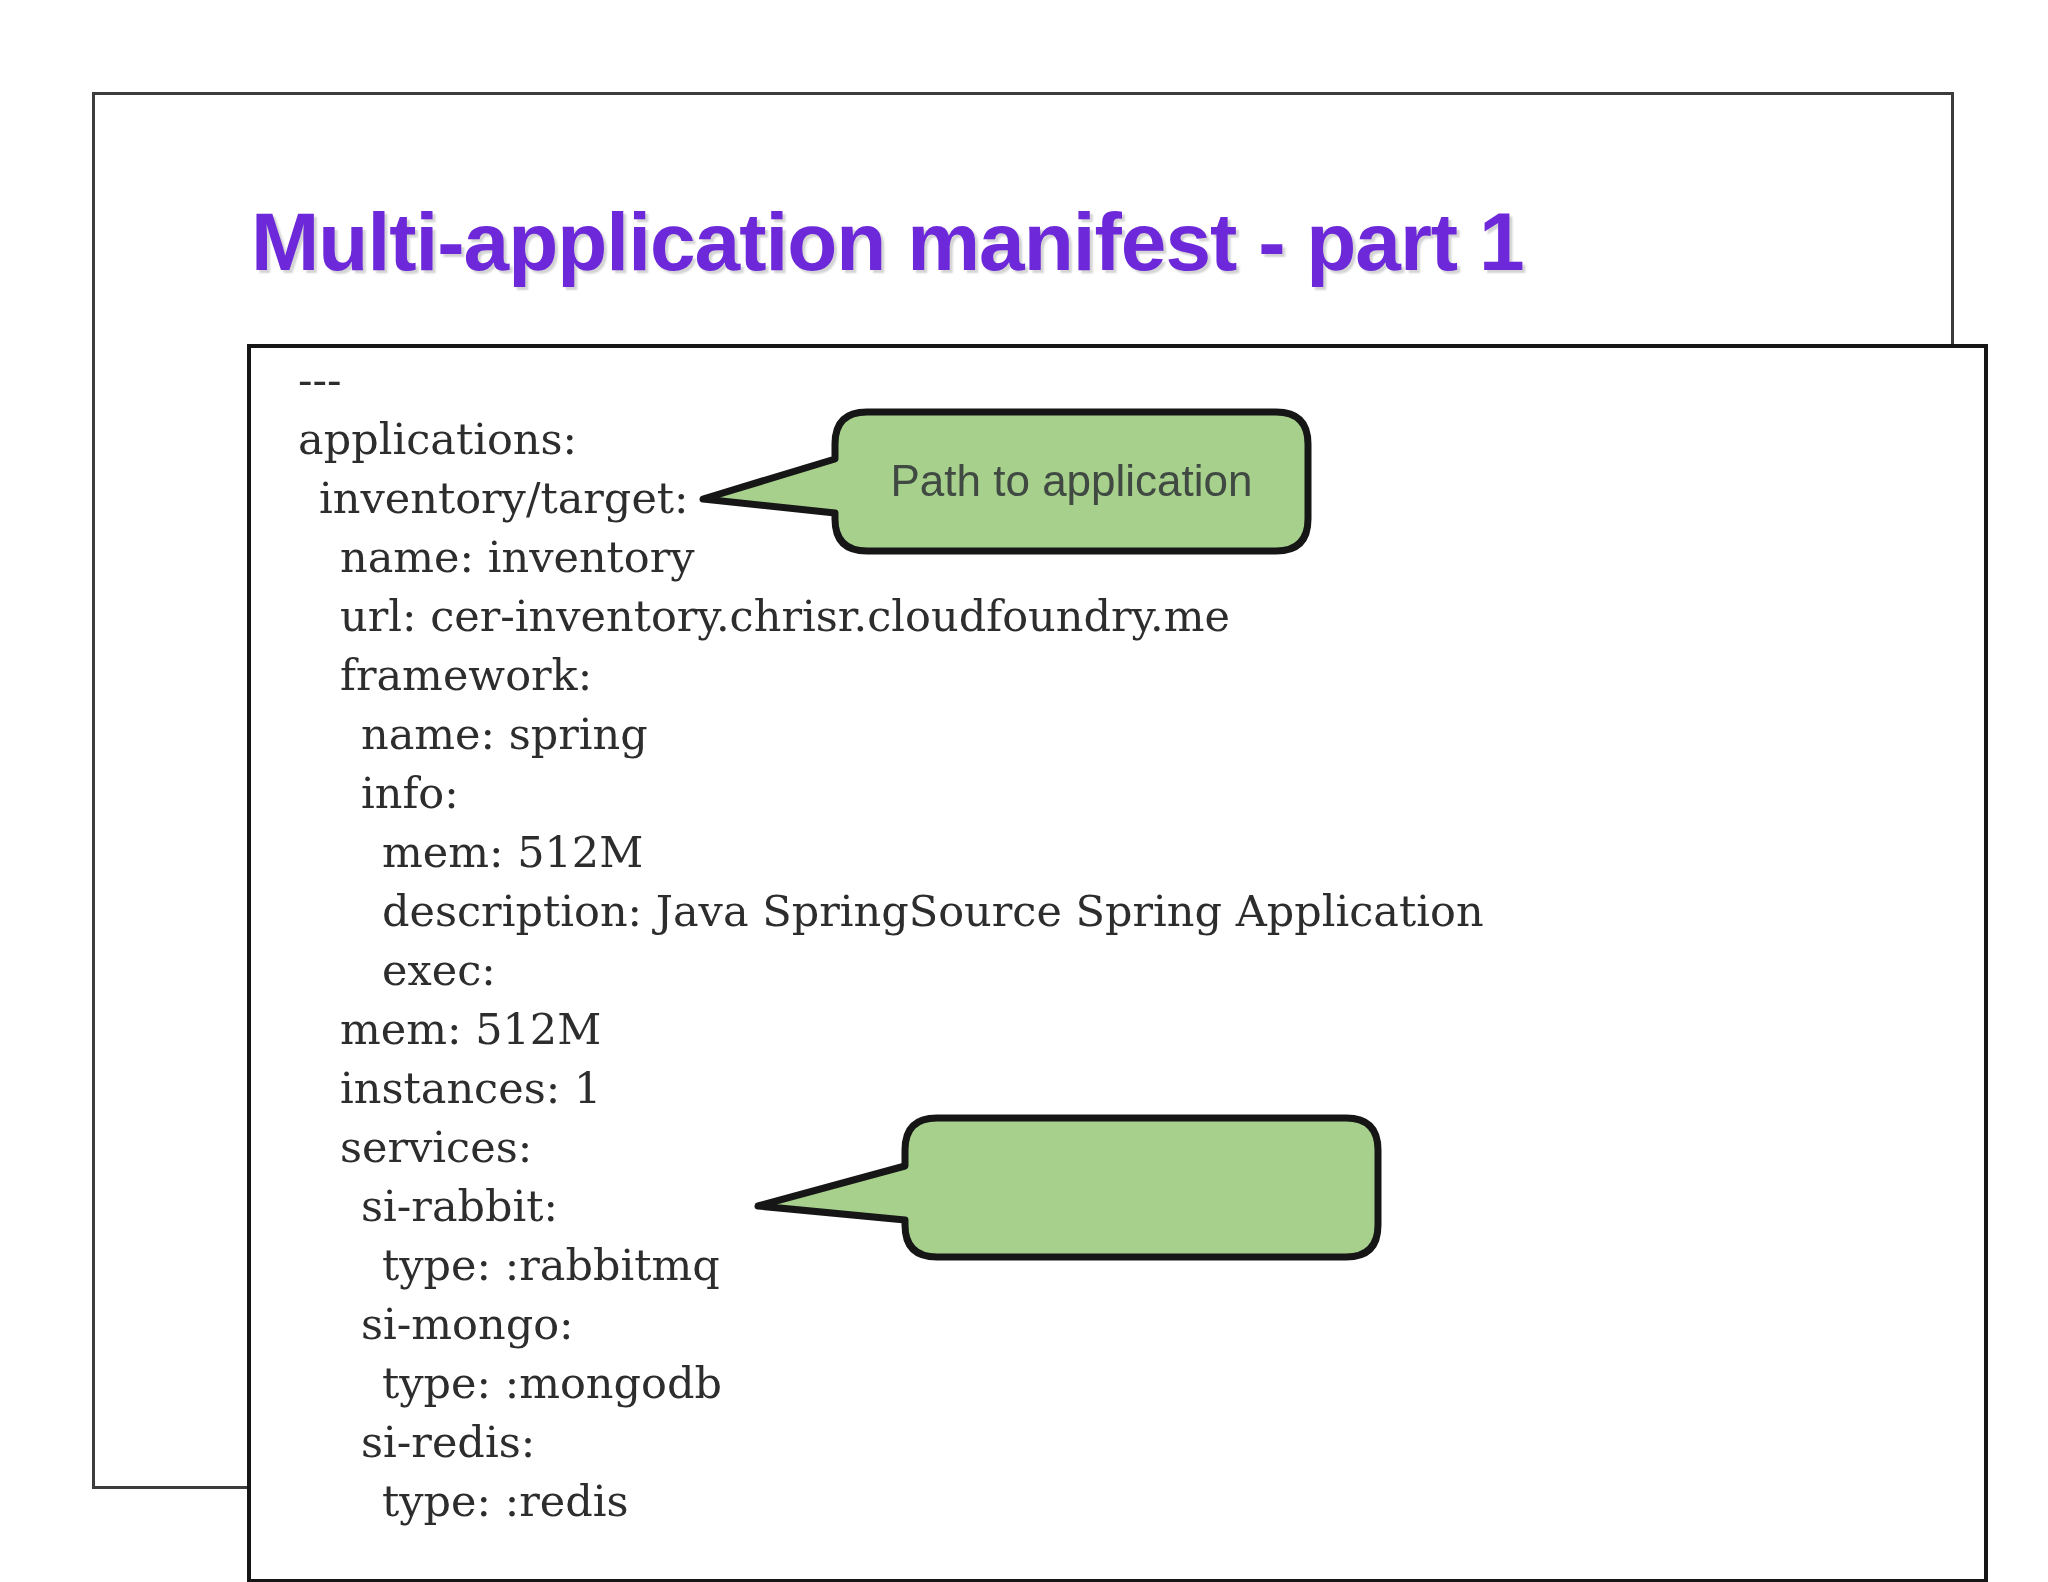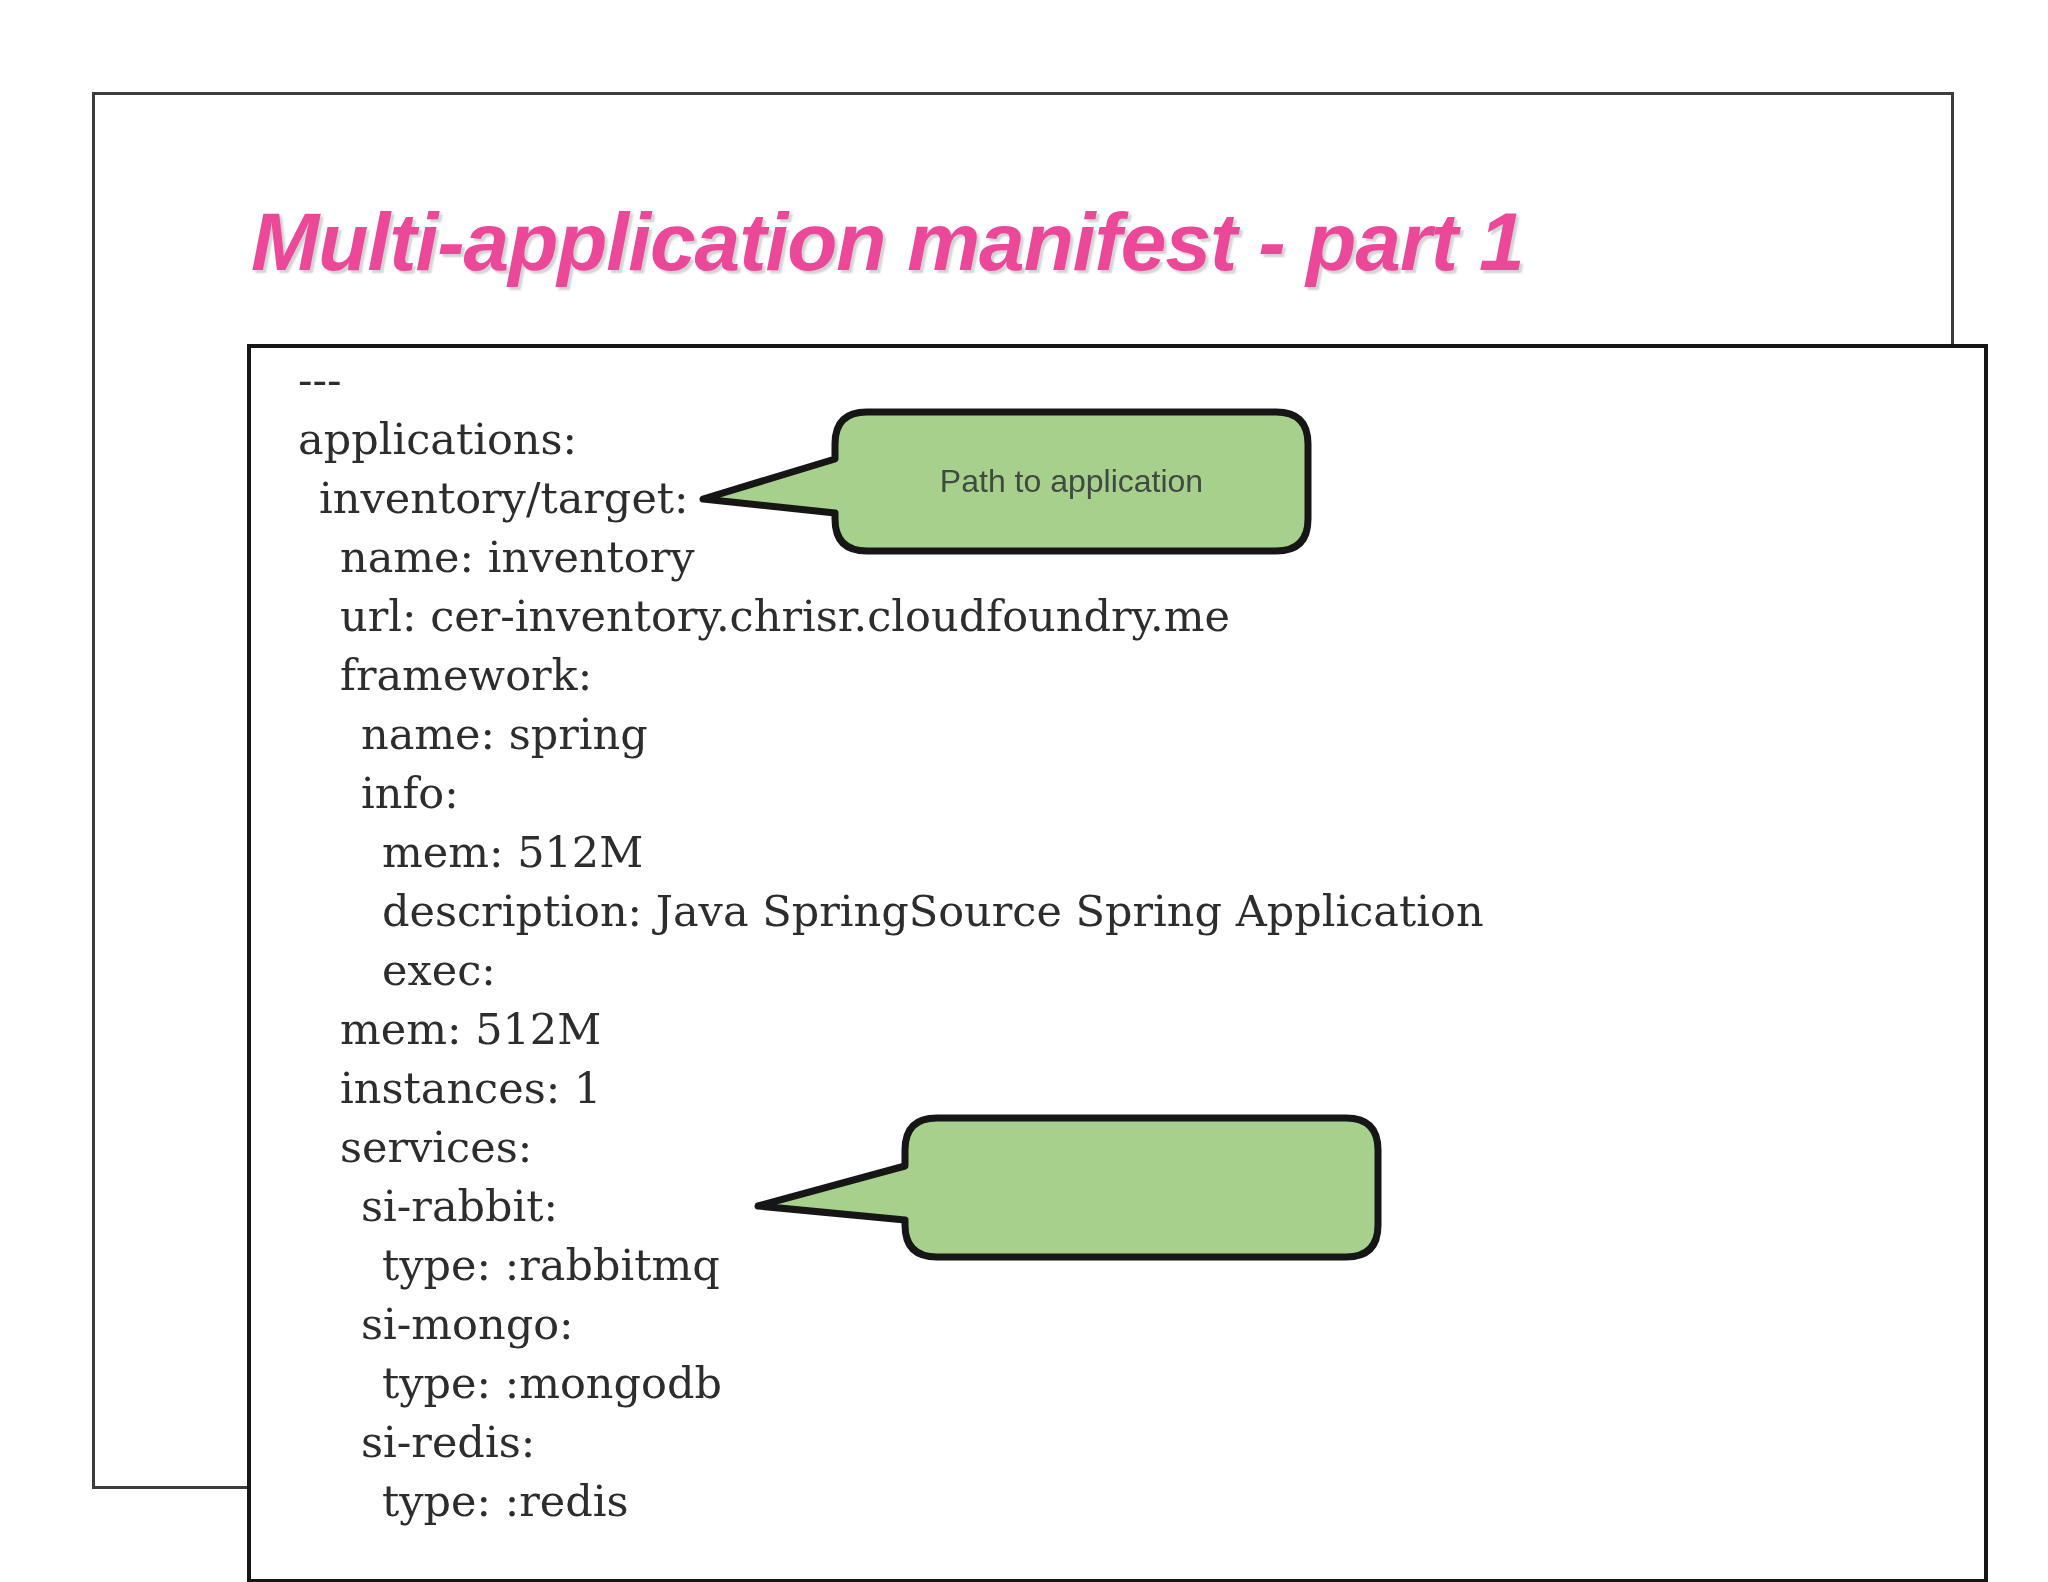--- a/index.html
+++ b/index.html
@@ -17,25 +17,24 @@
     width: 1862px; height: 1397px;
     border: 3px solid #3c3c3c;
     background: #ffffff;
     box-sizing: border-box;
   }
   .title {
     position: absolute;
     left: 156px; top: 100px;
     font-size: 82px;
     font-weight: 700;
-    color: #ec4899;
+    color: #6d28d9;
     letter-spacing: -1px;
     white-space: nowrap;
     text-shadow: 3px 3px 2px rgba(130,130,130,0.35);
-    font-style: italic;
   }
   .code-box {
     position: absolute;
     left: 152px; top: 249px;
     width: 1741px; height: 1239px;
     border: 4px solid #161616;
     background: #ffffff;
     box-sizing: border-box;
   }
   .code-block {
@@ -49,21 +48,21 @@
   }
   .code-line { min-height: 59px; }
   .callout { position: absolute; }
   .callout svg { position: absolute; left: 0; top: 0; display: block; }
   .callout .label {
     position: absolute;
     top: 0; height: 100%;
     display: flex;
     align-items: center;
     justify-content: center;
-    font-size: 32px;
+    font-size: 44px;
     font-weight: 400;
     color: #404a42;
     white-space: nowrap;
   }
   .callout-path { left: 600px; top: 312px; width: 625px; height: 148px; }
   .callout-path .label { left: 140px; width: 473px; }
   .callout-services { left: 655px; top: 1018px; width: 640px; height: 148px; }
   .callout-services .label { left: 155px; width: 468px; }
 </style>
 </head>

